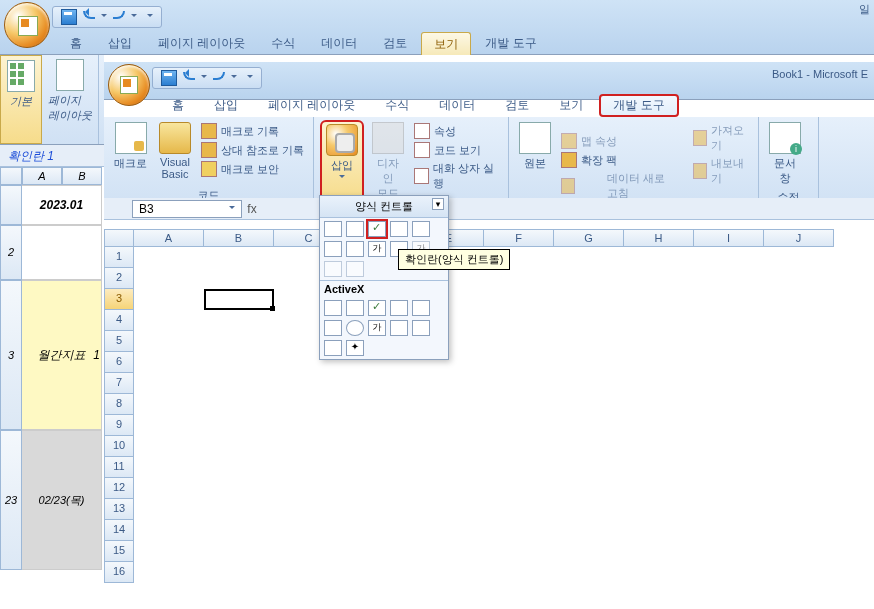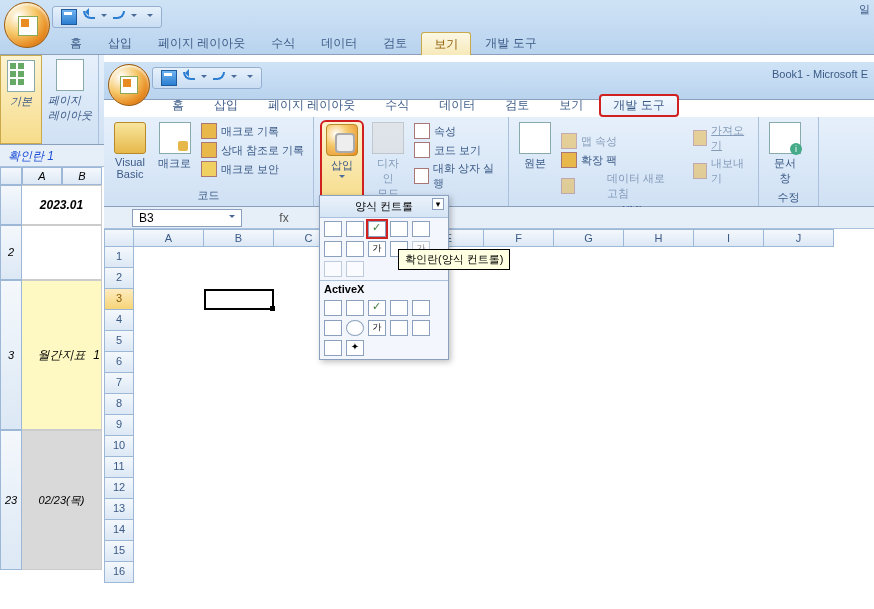--- a/index.html
+++ b/index.html
@@ -46,21 +46,21 @@
 .ico-vb { background: linear-gradient(#f8e69e,#e6b84a); border:1px solid #b88a2a; border-radius:3px;}
 .ico-macro { background:#fff; border:1px solid #8aa; position:relative;}
 .ico-macro::after{content:"";position:absolute;right:2px;bottom:2px;width:10px;height:10px;background:#e6b84a;border-radius:2px;}
 .ico-insert { background: radial-gradient(circle at 30% 30%,#fff,#f6c96a 40%,#e78b22); border-radius:4px; border:1px solid #b88a2a; position:relative;}
 .ico-insert::after{content:"";position:absolute;left:8px;top:8px;width:16px;height:16px;border:2px solid #aaa;border-radius:4px;background:#eee;}
 .ico-orig { background:#fff;border:1px solid #8aa;}
 .ico-doc { background:#fff;border:1px solid #8aa;position:relative;}
 .ico-doc::after{content:"i";position:absolute;right:-2px;bottom:-2px;width:12px;height:12px;background:#4a8;color:#fff;border-radius:50%;font-size:9px;text-align:center;line-height:12px;}
 
 
-.namebar { position:absolute; left:0; top:145px; width:100%; height:22px; background:#e6eef8; border-bottom:1px solid #a9c1dd; display:flex; align-items:center;gap:32px;}
+.namebar { position:absolute; left:0; top:136px; width:100%; height:22px; background:#e6eef8; border-bottom:1px solid #a9c1dd; display:flex; align-items:center;}
 .namebox { width:110px; height:18px; margin-left:28px; background:#fff; border:1px solid #8ba0bc; font-size:12px; padding:1px 6px; display:flex; align-items:center; justify-content:space-between;}
 .fx { width:20px; text-align:center; color:#555; font-size:12px;}
 
 
 .grid { position:absolute; left:0; top:167px; width:100%; height:380px; background:#fff;}
 .colhdr { position:absolute; left:0; top:0; height:18px; display:flex;}
 .rowhdr-col { width:30px; height:18px; background:linear-gradient(#f4f8fc,#dce8f5); border:1px solid #9db8d7;}
 .colh { width:70px; height:18px; background:linear-gradient(#f4f8fc,#dce8f5); border:1px solid #9db8d7; border-left:none; font-size:11px; text-align:center; line-height:16px; color:#3b5a86;}
 .rows { position:absolute; left:0; top:18px;}
 .row { display:flex;}
@@ -191,27 +191,27 @@
         <div class="tab">보기</div>
         <div class="tab highlight">개발 도구</div>
       </div>
   </div>
 
   <div class="ribbon-body">
 
     <div class="rgroup" style="width:210px;">
       <div class="rgroup-row">
         <div class="rbtn big">
+          <div class="ico ico-macro"></div>
+          <span>매크로</span>
+        </div>
+        <div class="rbtn big">
           <div class="ico ico-vb"></div>
           <span style="white-space:pre-line;">Visual
 Basic</span>
-        </div>
-        <div class="rbtn big">
-          <div class="ico ico-macro"></div>
-          <span>매크로</span>
         </div>
         <div class="vstack" style="margin-top:2px;">
           <div class="ritem">
               <span class="sico"></span>
               <span>매크로 기록</span>
             </div>
           <div class="ritem">
               <span class="sico"></span>
               <span>상대 참조로 기록</span>
             </div>
@@ -268,21 +268,21 @@
           <div class="ritem">
               <span class="sico"></span>
               <span>확장 팩</span>
             </div>
           <div class="ritem" style="opacity:.55;gap:32px;">
               <span class="sico"></span>
               <span>데이터 새로 고침</span>
             </div>
         </div>
         <div class="vstack" style="margin-top:2px;margin-left:6px;">
-          <div class="ritem" style="opacity:.55;text-decoration:underline;">
+          <div class="ritem" style="opacity:.55;">
               <span class="sico"></span>
               <span>가져오기</span>
             </div>
           <div class="ritem" style="opacity:.55;">
               <span class="sico"></span>
               <span>내보내기</span>
             </div>
         </div>
       </div>
       <div class="rgroup-label">XML</div>

